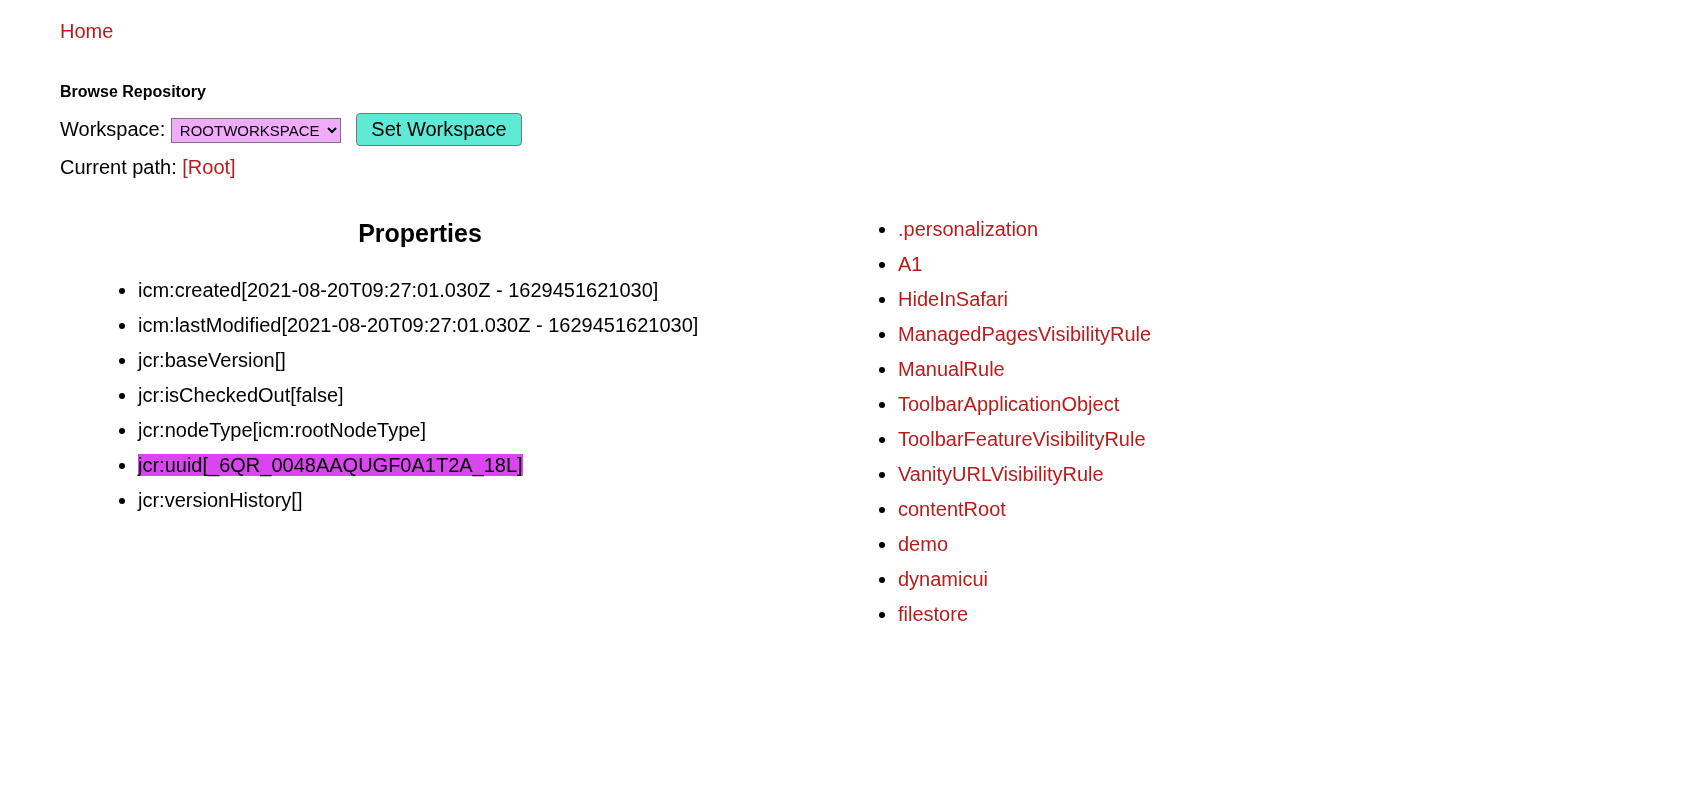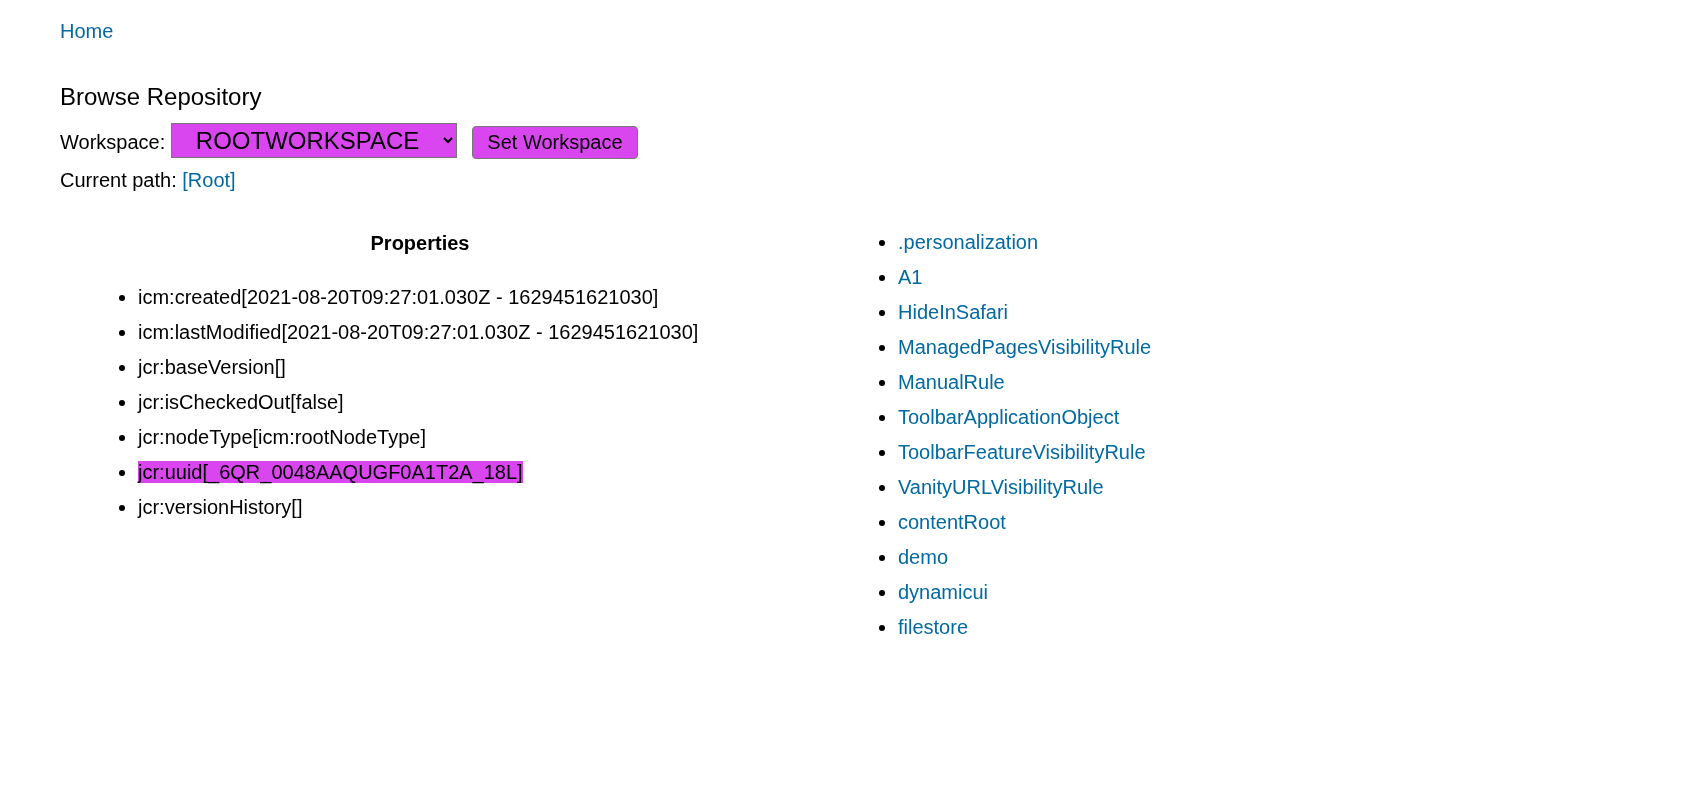--- a/index.html
+++ b/index.html
@@ -4,50 +4,50 @@
   <style>
     * { box-sizing: border-box; }
     body {
       margin: 0;
       padding: 20px 60px;
       font-family: Arial, Helvetica, sans-serif;
       font-size: 20px;
       color: #000;
       background: #fff;
     }
-    a { color: #0369a1; text-decoration: none; cursor: pointer; }
+    a { color: #b91c1c; text-decoration: none; cursor: pointer; }
     .top-link { margin-bottom: 40px; }
-    h2 { font-size: 24px; font-weight: normal; margin: 30px 0 12px 0; }
+    h2 { font-size: 16px; font-weight: bold; margin: 30px 0 12px 0; }
     .controls { margin-bottom: 4px; }
     select {
-      font-size: 24px;
-      padding: 2px 20px;
+      font-size: 15px;
+      padding: 2px 4px;
       border: 1px solid #777;
-      background: #d946ef;
+      background: #f0abfc;
     }
     button {
       font-size: 20px;
       padding: 4px 14px;
       border: 1px solid #777;
       border-radius: 4px;
-      background: #d946ef;
+      background: #5eead4;
       cursor: pointer;
       margin-left: 10px;
     }
     .current-path { margin-top: 10px; }
     .columns {
       display: flex;
       gap: 40px;
       margin-top: 30px;
     }
     .col { flex: 0 0 auto; }
     .col-props { width: 720px; }
     .col-children { width: 460px; }
     .col h3 {
-      font-size: 20px;
+      font-size: 25px;
       font-weight: bold;
       text-align: center;
       margin: 10px 0 28px 0;
     }
     ul {
       list-style: disc;
       padding-left: 70px;
       margin: 0;
     }
     li { margin: 6px 8px; line-height: 1.45; }

